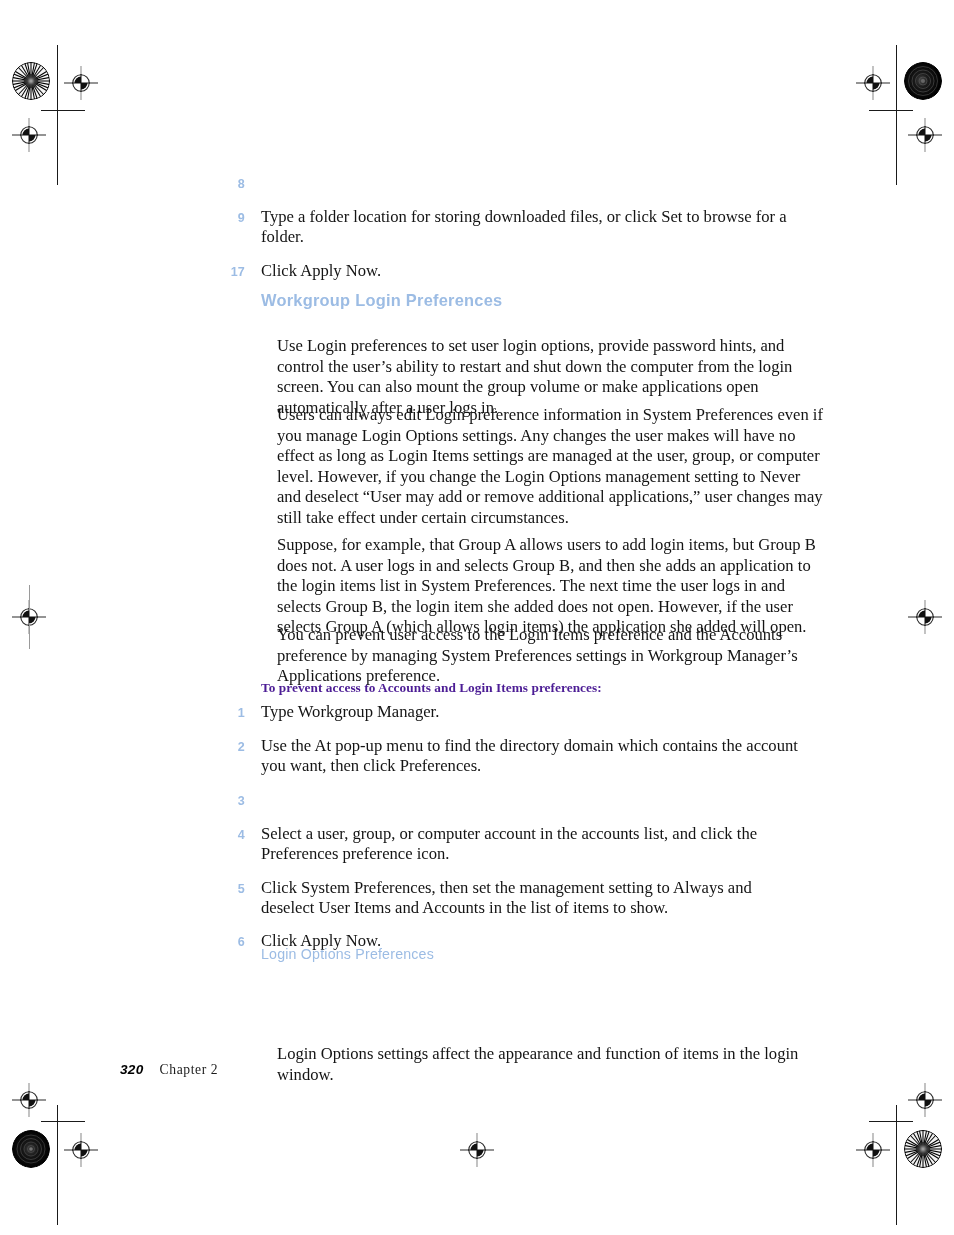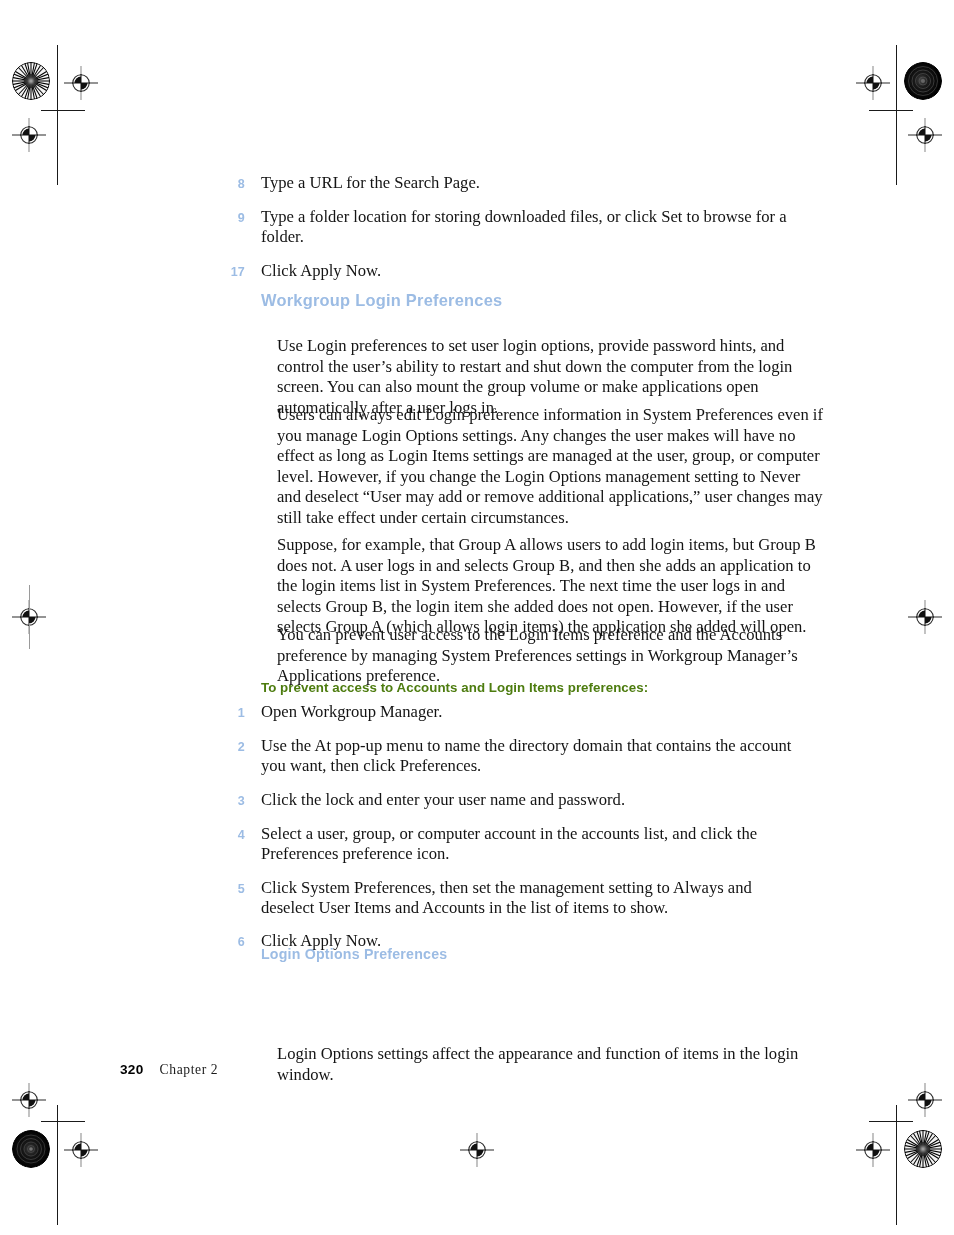--- a/index.html
+++ b/index.html
@@ -79,31 +79,31 @@
     margin: 0;
     font-family: "Liberation Sans", sans-serif;
     font-weight: bold;
     font-size: 16.4px;
     color: #9cbce4;
     letter-spacing: 0.25px;
   }
   h3.sub {
     margin: 0;
     font-family: "Liberation Sans", sans-serif;
-    font-weight: bold;
+    font-weight: normal;
     font-size: 14.2px;
     color: #9cbce4;
     letter-spacing: 0.2px;
   }
   h4.procheading {
     margin: 0;
-    font-family: Liberation Sans, sans-serif;
+    font-family: Liberation Serif, serif;
     font-weight: bold;
     font-size: 13.3px;
-    color: #4d7c0f;
+    color: #4c1d95;
     letter-spacing: 0.05px;
   }
 
   p.body {
     margin: 16px;
     font-family: "Liberation Serif", serif;
     font-size: 16.6px;
     line-height: 20.6px;
     color: #141414;
     width: 546px;
@@ -115,20 +115,21 @@
     top: 1062px;
     display: flex;
     align-items: baseline;
   }
   .footer .pageno {
     font-family: "Liberation Sans", sans-serif;
     font-weight: bold;
     font-size: 13.6px;
     color: #000;
     letter-spacing: 0.3px;
+    font-style: italic;
   }
   .footer .chap {
     margin-left: 16px;
     font-family: "Liberation Serif", serif;
     font-size: 13.6px;
     color: #1a1a1a;
     letter-spacing: 0.6px;
   }
 
   .abs { position: absolute; }
@@ -435,21 +436,20 @@
         <line x1="8" y1="17" x2="26" y2="17" stroke="#111" stroke-width="1"></line>
       </svg>
     </div>
   </div>
 
   <div class="content">
 
     <div class="abs" style="left:200px; top:173px; width:620px;">
       <div class="numrow">
         <div class="num">8</div>
-        <div class="txt">Type a URL for the Search Page.</div>
       </div>
       <div class="numrow">
         <div class="num">9</div>
         <div class="txt">Type a folder location for storing downloaded files, or click Set to browse for a folder.</div>
       </div>
       <div class="numrow">
         <div class="num">17</div>
         <div class="txt">Click Apply Now.</div>
       </div>
     </div>
@@ -462,29 +462,28 @@
 
     <p class="body abs" style="left:261px; top:519px;">Suppose, for example, that Group A allows users to add login items, but Group B does not. A user logs in and selects Group B, and then she adds an application to the login items list in System Preferences. The next time the user logs in and selects Group B, the login item she added does not open. However, if the user selects Group A (which allows login items) the application she added will open.</p>
 
     <p class="body abs" style="left:261px; top:609px;">You can prevent user access to the Login Items preference and the Accounts preference by managing System Preferences settings in Workgroup Manager’s Applications preference.</p>
 
     <h4 class="procheading abs" style="left:261px; top:680px;">To prevent access to Accounts and Login Items preferences:</h4>
 
     <div class="abs" style="left:200px; top:702px; width:620px;">
       <div class="numrow">
         <div class="num">1</div>
-        <div class="txt">Open Workgroup Manager.</div>
+        <div class="txt">Type Workgroup Manager.</div>
       </div>
       <div class="numrow">
         <div class="num">2</div>
-        <div class="txt">Use the At pop-up menu to name the directory domain that contains the account you want, then click Preferences.</div>
+        <div class="txt">Use the At pop-up menu to find the directory domain which contains the account you want, then click Preferences.</div>
       </div>
       <div class="numrow">
         <div class="num">3</div>
-        <div class="txt">Click the lock and enter your user name and password.</div>
       </div>
       <div class="numrow">
         <div class="num">4</div>
         <div class="txt">Select a user, group, or computer account in the accounts list, and click the Preferences preference icon.</div>
       </div>
       <div class="numrow">
         <div class="num">5</div>
         <div class="txt">Click System Preferences, then set the management setting to Always and deselect User Items and Accounts in the list of items to show.</div>
       </div>
       <div class="numrow">

